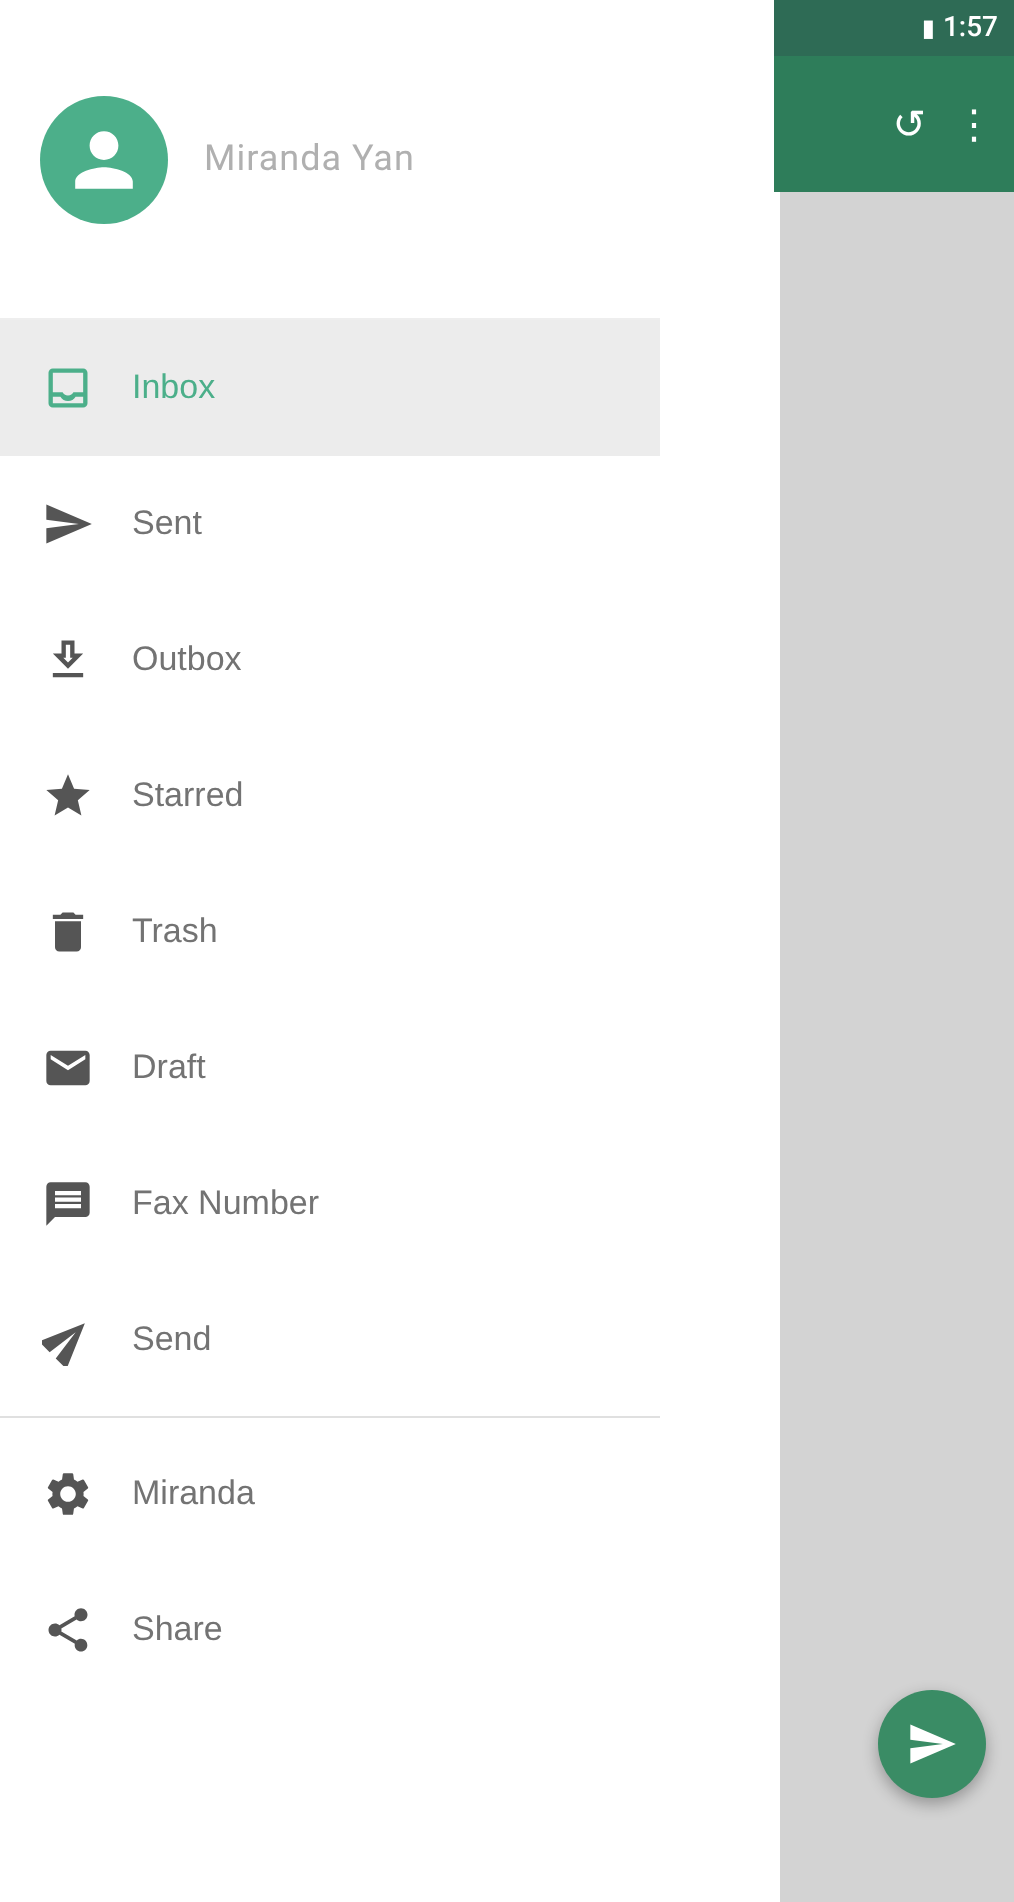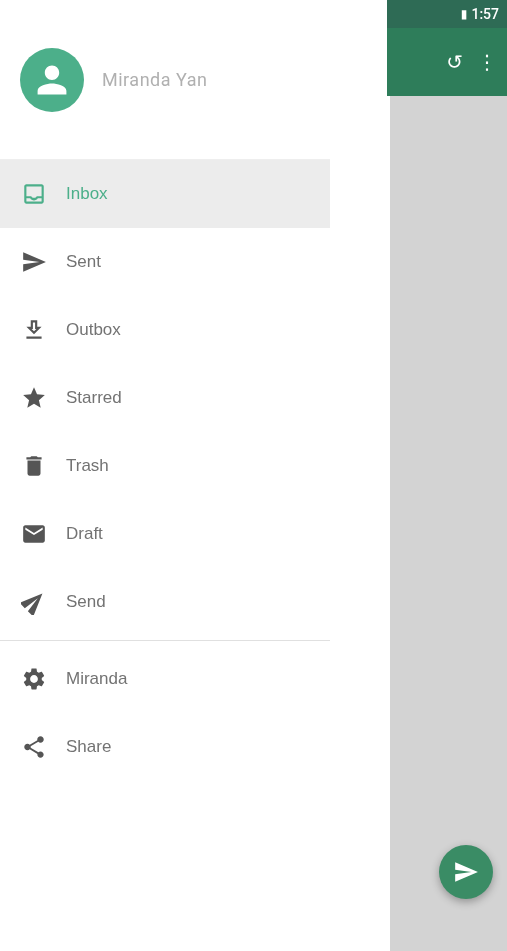--- a/index.html
+++ b/index.html
@@ -276,20 +276,28 @@
 
     <button class="nav-item">
       <span class="nav-item-icon">
         <svg viewBox="0 0 24 24">
             <path d="M20 4H4c-1.1 0-2 .9-2 2v12c0 1.1.9 2 2 2h16c1.1 0 2-.9 2-2V6c0-1.1-.9-2-2-2zm0 4l-8 5-8-5V6l8 5 8-5v2z"></path>
           </svg>
       </span>
       <span class="nav-item-label">Draft</span>
     </button>
 
+    <button class="nav-item">
+      <span class="nav-item-icon">
+        <svg viewBox="0 0 24 24">
+            <path d="M20 2H4c-1.1 0-2 .9-2 2v18l4-4h14c1.1 0 2-.9 2-2V4c0-1.1-.9-2-2-2zm-2 12H6v-2h12v2zm0-3H6V9h12v2zm0-3H6V6h12v2z"></path>
+          </svg>
+      </span>
+      <span class="nav-item-label">Fax Number</span>
+    </button>
 
     <button class="nav-item">
       <span class="nav-item-icon">
         <svg viewBox="0 0 24 24">
             <path d="M2.01 21L23 12 2.01 3 2 10l15 2-15 2z" transform="rotate(-45 12 12) translate(0 0)"></path>
           </svg>
       </span>
       <span class="nav-item-label">Send</span>
     </button>
 

